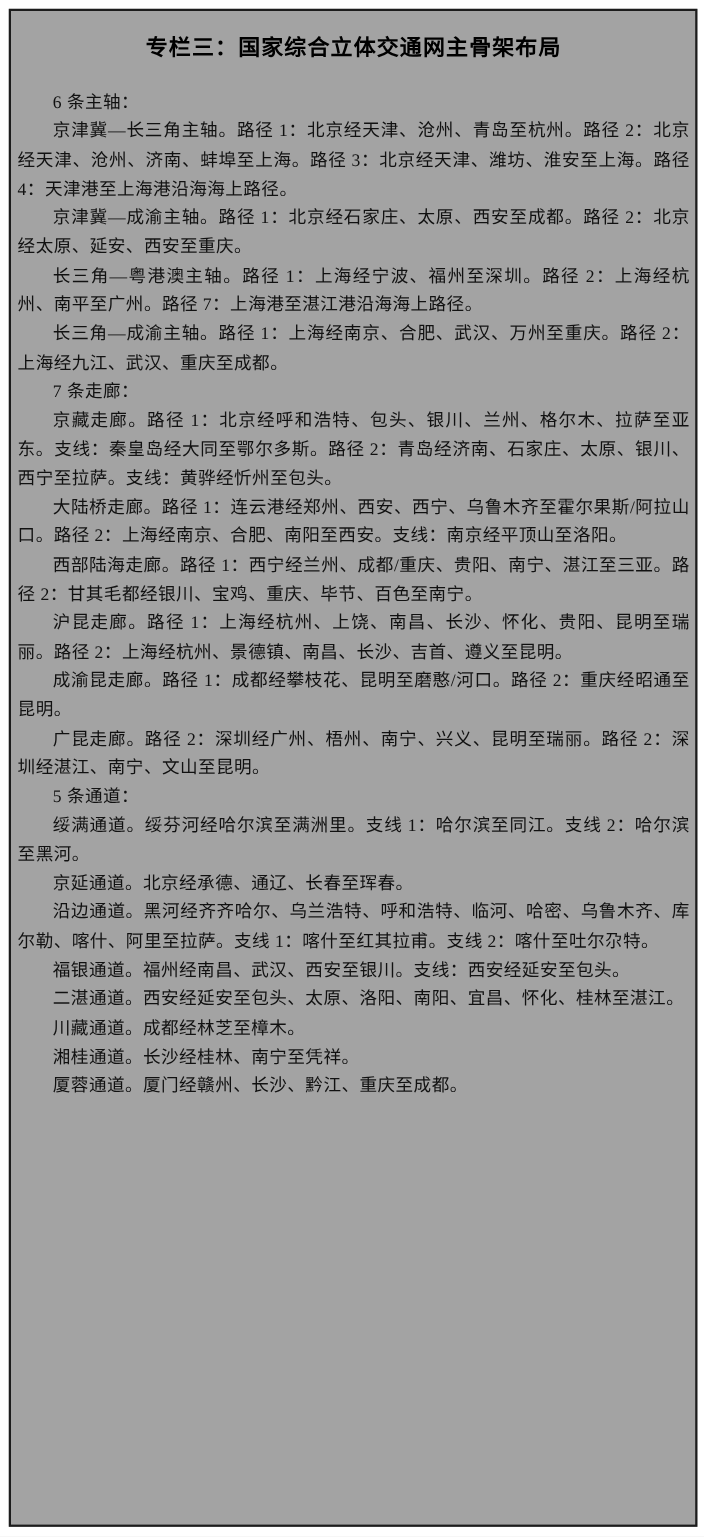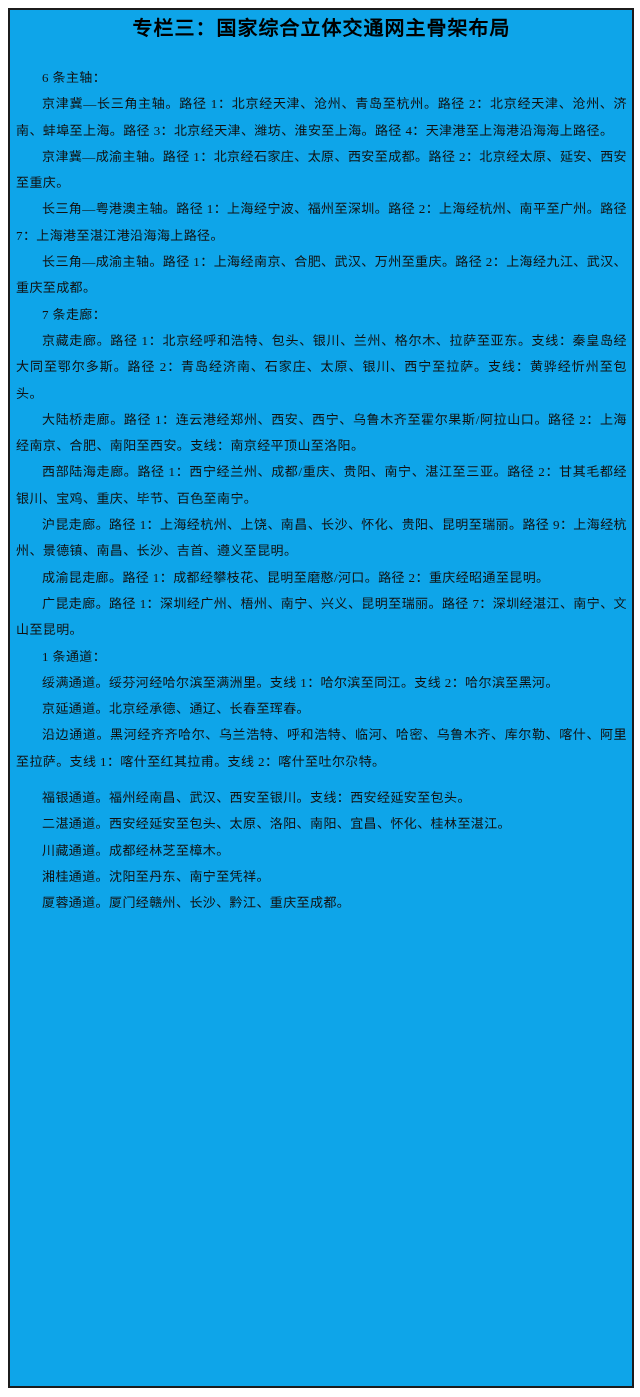--- a/index.html
+++ b/index.html
@@ -16,74 +16,73 @@
     overflow: hidden;
   }
   .column-box {
     position: absolute;
     left: 8px;
     top: 8px;
     width: 626px;
     height: 1380px;
     box-sizing: border-box;
     border: 2px solid #1c1c1c;
-    background: #0ea5e9;
-    padding: 6px 5px 0 6px;
+    background: #a3a3a3;
+    padding: 22px 5px 0 6px;
   }
   .box-title {
     margin: 0 0 25px 0;
     text-align: center;
     font-size: 20px;
     line-height: 24px;
     font-weight: bold;
     color: #000000;
     letter-spacing: 1px;
     font-family: "Liberation Sans", "DejaVu Sans", sans-serif;
   }
   .box-body {
-    font-size: 13px;
+    font-size: 16px;
     line-height: 26.3px;
   }
   .para {
     margin: 0;
     text-align: justify;
     text-indent: 2em;
     letter-spacing: 0.4px;
     word-break: break-all;
   }
   .section-heading {
     margin: 0;
     text-indent: 2em;
     letter-spacing: 0.4px;
   }
   .gap-above {
-    margin-top: 10px;
   }
 </style>
 </head>
 <body>
 
 <div class="column-box">
   <h1 class="box-title">专栏三：国家综合立体交通网主骨架布局</h1>
   <div class="box-body" id="box-body">
       <p class="section-heading">6 条主轴：</p>
       <p class="para">京津冀—长三角主轴。路径 1：北京经天津、沧州、青岛至杭州。路径 2：北京经天津、沧州、济南、蚌埠至上海。路径 3：北京经天津、潍坊、淮安至上海。路径 4：天津港至上海港沿海海上路径。</p>
       <p class="para">京津冀—成渝主轴。路径 1：北京经石家庄、太原、西安至成都。路径 2：北京经太原、延安、西安至重庆。</p>
       <p class="para">长三角—粤港澳主轴。路径 1：上海经宁波、福州至深圳。路径 2：上海经杭州、南平至广州。路径 7：上海港至湛江港沿海海上路径。</p>
       <p class="para">长三角—成渝主轴。路径 1：上海经南京、合肥、武汉、万州至重庆。路径 2：上海经九江、武汉、重庆至成都。</p>
       <p class="section-heading">7 条走廊：</p>
       <p class="para">京藏走廊。路径 1：北京经呼和浩特、包头、银川、兰州、格尔木、拉萨至亚东。支线：秦皇岛经大同至鄂尔多斯。路径 2：青岛经济南、石家庄、太原、银川、西宁至拉萨。支线：黄骅经忻州至包头。</p>
       <p class="para">大陆桥走廊。路径 1：连云港经郑州、西安、西宁、乌鲁木齐至霍尔果斯/阿拉山口。路径 2：上海经南京、合肥、南阳至西安。支线：南京经平顶山至洛阳。</p>
       <p class="para">西部陆海走廊。路径 1：西宁经兰州、成都/重庆、贵阳、南宁、湛江至三亚。路径 2：甘其毛都经银川、宝鸡、重庆、毕节、百色至南宁。</p>
-      <p class="para">沪昆走廊。路径 1：上海经杭州、上饶、南昌、长沙、怀化、贵阳、昆明至瑞丽。路径 9：上海经杭州、景德镇、南昌、长沙、吉首、遵义至昆明。</p>
+      <p class="para">沪昆走廊。路径 1：上海经杭州、上饶、南昌、长沙、怀化、贵阳、昆明至瑞丽。路径 2：上海经杭州、景德镇、南昌、长沙、吉首、遵义至昆明。</p>
       <p class="para">成渝昆走廊。路径 1：成都经攀枝花、昆明至磨憨/河口。路径 2：重庆经昭通至昆明。</p>
-      <p class="para">广昆走廊。路径 1：深圳经广州、梧州、南宁、兴义、昆明至瑞丽。路径 7：深圳经湛江、南宁、文山至昆明。</p>
-      <p class="section-heading">1 条通道：</p>
+      <p class="para">广昆走廊。路径 2：深圳经广州、梧州、南宁、兴义、昆明至瑞丽。路径 2：深圳经湛江、南宁、文山至昆明。</p>
+      <p class="section-heading">5 条通道：</p>
       <p class="para">绥满通道。绥芬河经哈尔滨至满洲里。支线 1：哈尔滨至同江。支线 2：哈尔滨至黑河。</p>
       <p class="para">京延通道。北京经承德、通辽、长春至珲春。</p>
       <p class="para">沿边通道。黑河经齐齐哈尔、乌兰浩特、呼和浩特、临河、哈密、乌鲁木齐、库尔勒、喀什、阿里至拉萨。支线 1：喀什至红其拉甫。支线 2：喀什至吐尔尕特。</p>
       <p class="para gap-above">福银通道。福州经南昌、武汉、西安至银川。支线：西安经延安至包头。</p>
       <p class="para">二湛通道。西安经延安至包头、太原、洛阳、南阳、宜昌、怀化、桂林至湛江。</p>
       <p class="para">川藏通道。成都经林芝至樟木。</p>
-      <p class="para">湘桂通道。沈阳至丹东、南宁至凭祥。</p>
+      <p class="para">湘桂通道。长沙经桂林、南宁至凭祥。</p>
       <p class="para">厦蓉通道。厦门经赣州、长沙、黔江、重庆至成都。</p>
     </div>
 </div>
 
 </body></html>

